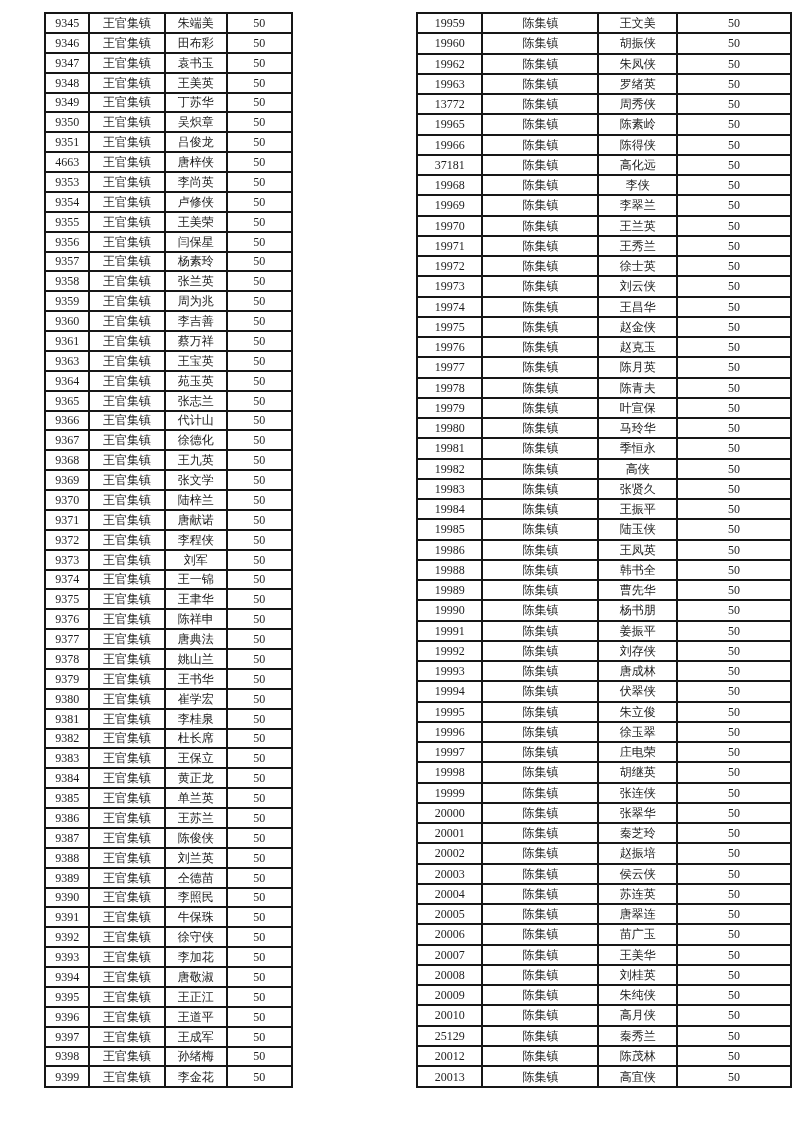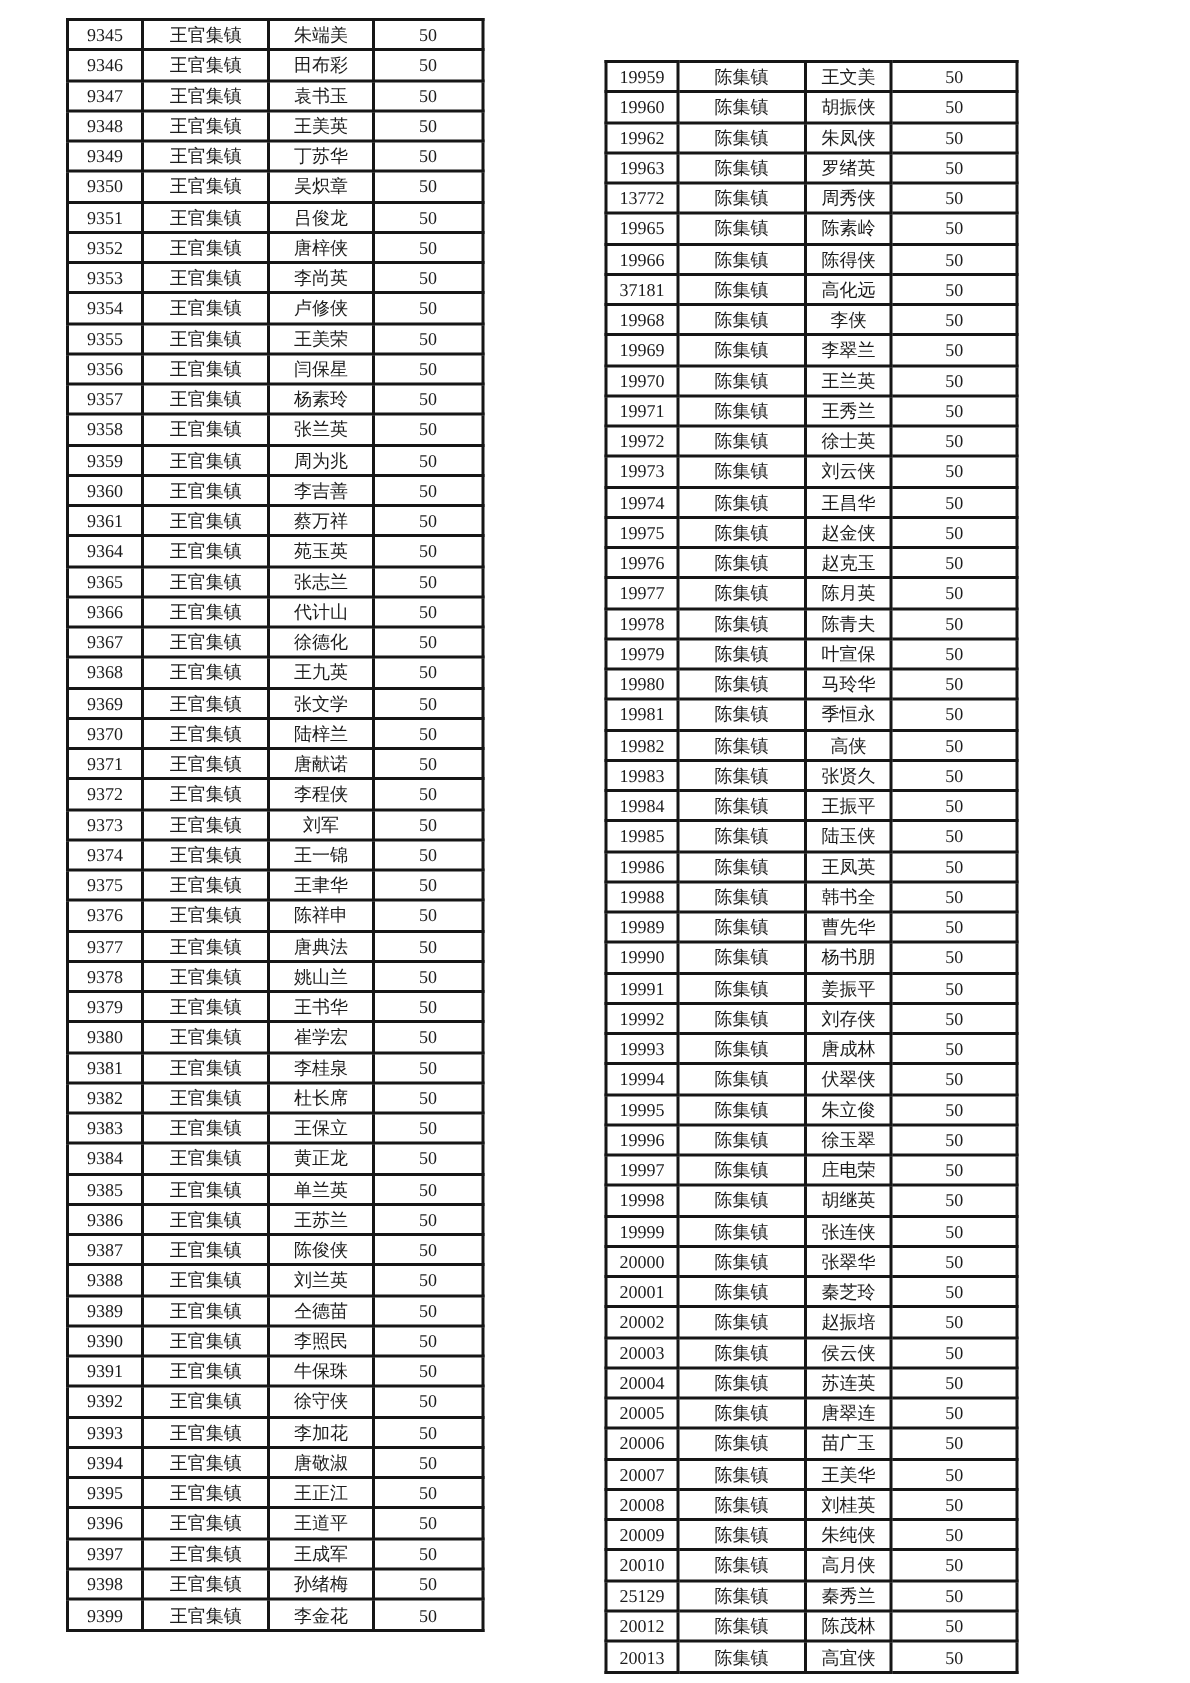--- a/index.html
+++ b/index.html
@@ -17,22 +17,22 @@
   .sheet {
     position: absolute;
     inset: 0;
     background: #ffffff;
   }
   .table-wrap {
     position: absolute;
     top: 12px;
     height: 1076px;
   }
-  .table-wrap.left-table  { left: 44px;  width: 279px; }
-  .table-wrap.right-table { left: 403px; width: 276px; margin-top: 28px; }
+  .table-wrap.left-table  { left: 44px;  width: 249px; }
+  .table-wrap.right-table { left: 416px; width: 376px; }
   table.roster {
     width: 100%;
     height: 100%;
     border-collapse: collapse;
     table-layout: fixed;
   }
   table.roster td {
     border: 2px solid #161616;
     text-align: center;
     vertical-align: middle;
@@ -94,21 +94,21 @@
             <td>吴炽章</td>
             <td>50</td>
           </tr>
           <tr>
             <td>9351</td>
             <td>王官集镇</td>
             <td>吕俊龙</td>
             <td>50</td>
           </tr>
           <tr>
-            <td>9352</td>
+            <td>4663</td>
             <td>王官集镇</td>
             <td>唐梓侠</td>
             <td>50</td>
           </tr>
           <tr>
             <td>9353</td>
             <td>王官集镇</td>
             <td>李尚英</td>
             <td>50</td>
           </tr>
@@ -151,20 +151,26 @@
           <tr>
             <td>9360</td>
             <td>王官集镇</td>
             <td>李吉善</td>
             <td>50</td>
           </tr>
           <tr>
             <td>9361</td>
             <td>王官集镇</td>
             <td>蔡万祥</td>
+            <td>50</td>
+          </tr>
+          <tr>
+            <td>9363</td>
+            <td>王官集镇</td>
+            <td>王宝英</td>
             <td>50</td>
           </tr>
           <tr>
             <td>9364</td>
             <td>王官集镇</td>
             <td>苑玉英</td>
             <td>50</td>
           </tr>
           <tr>
             <td>9365</td>

